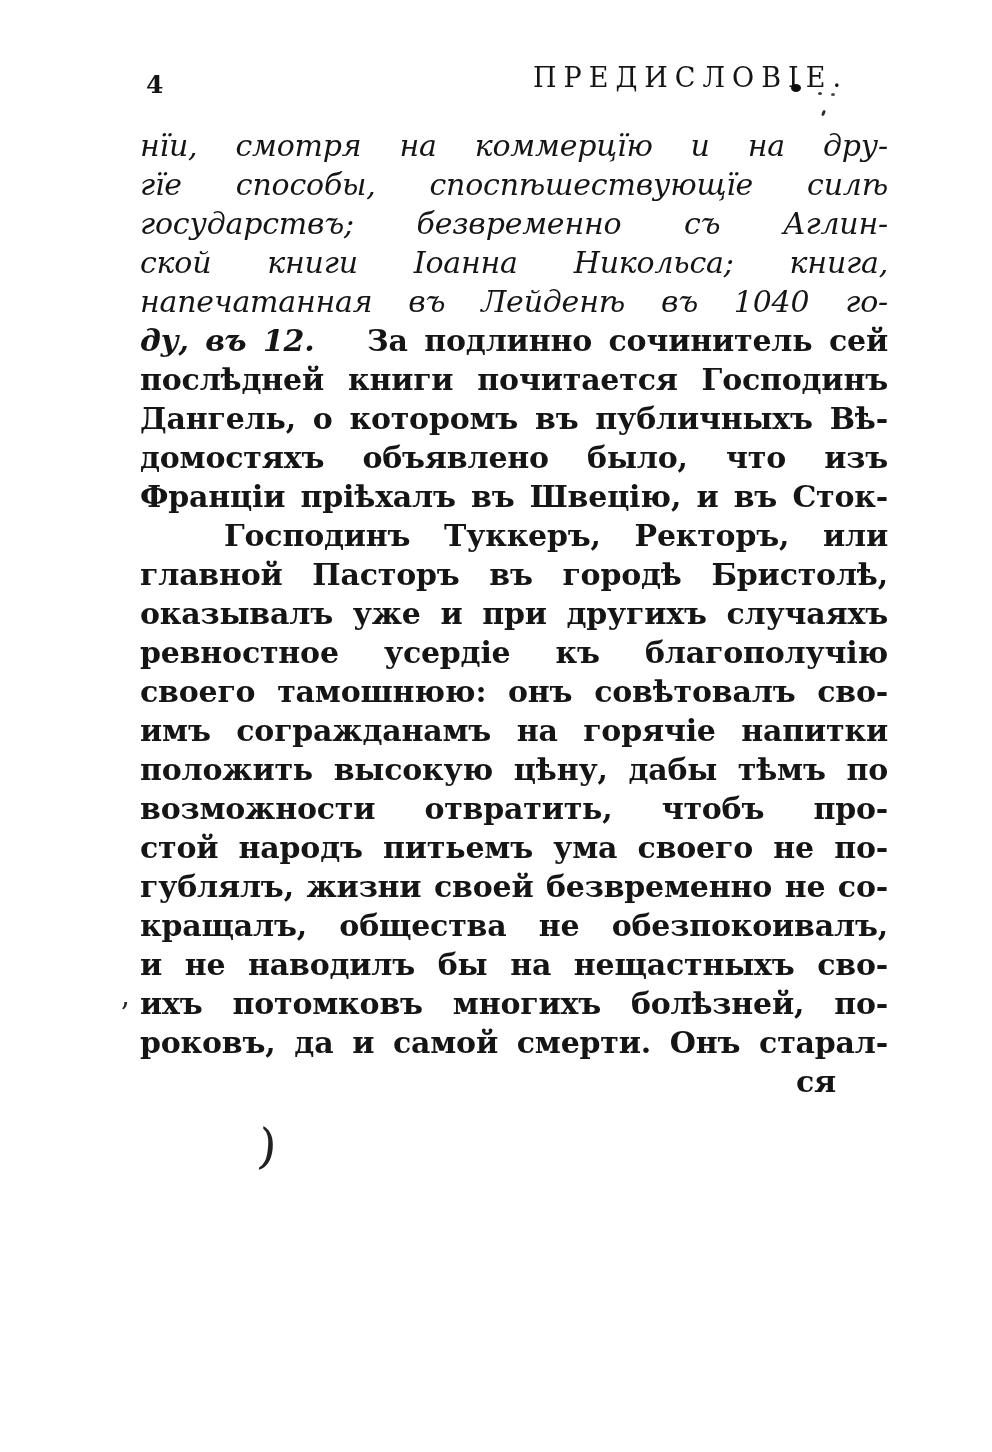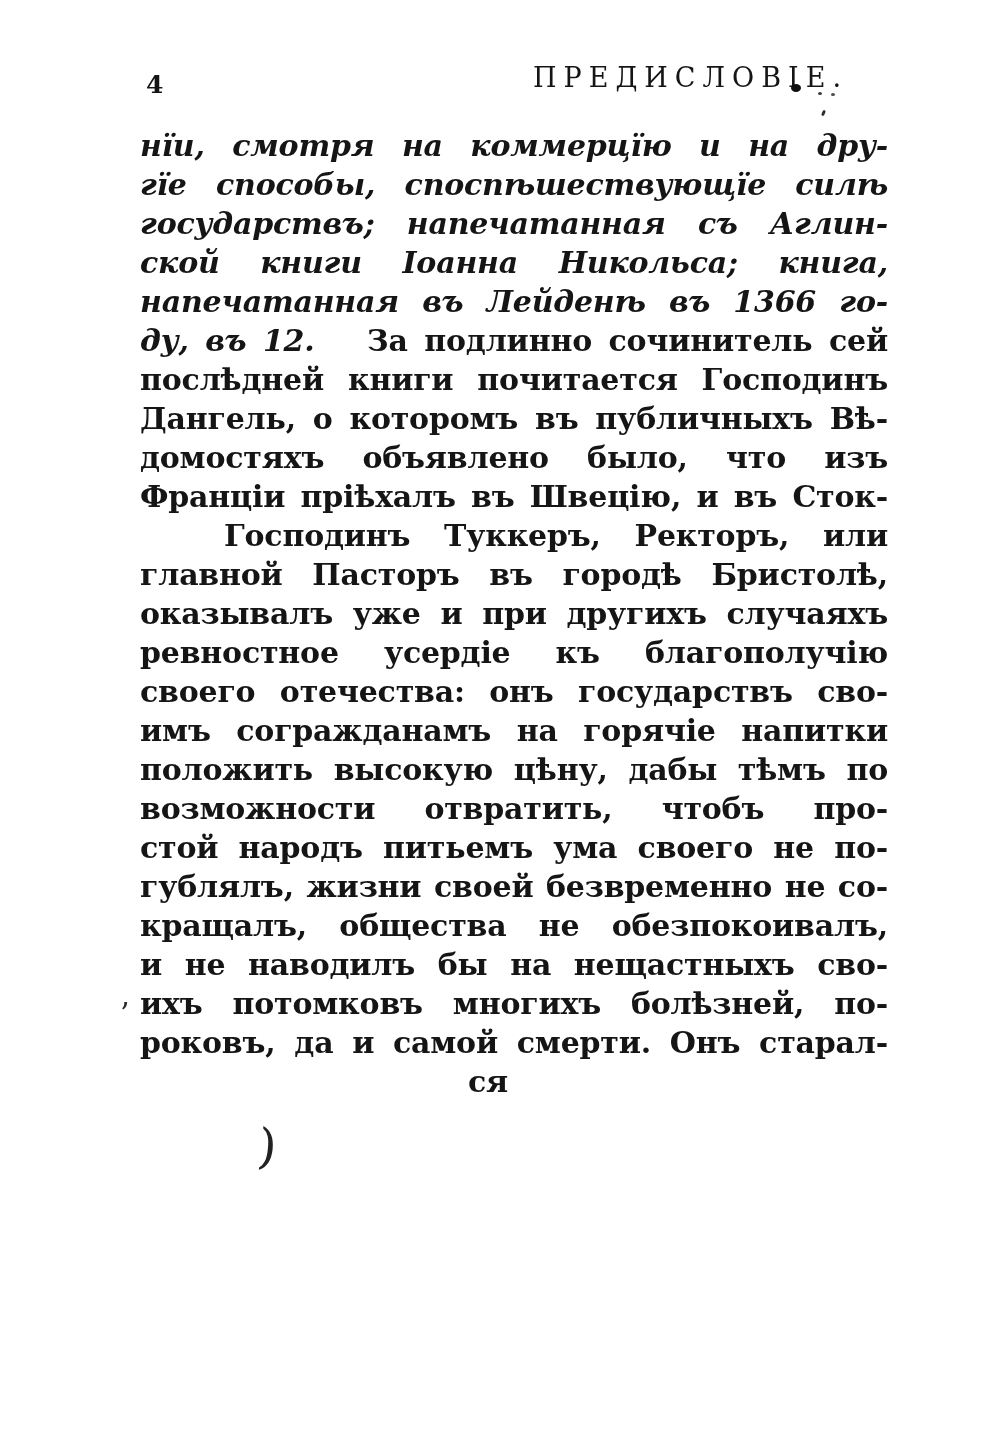--- a/index.html
+++ b/index.html
@@ -44,27 +44,27 @@
     line-height: 39px;
     letter-spacing: -0.2px;
   }
   .line {
     text-align: justify;
     text-align-last: justify;
     white-space: normal;
     height: 39px;
     overflow: visible;
   }
-  .line.italic { font-style: italic; font-weight: bold; }
+  .line.italic { font-style: italic; font-weight: normal; }
   .line .seg-italic { font-style: italic; }
   .line .seg-roman { font-style: normal; margin-left: 36px; }
   .line.para-end { text-align-last: left; }
   .line.indent { padding-left: 84px; }
   .catchword-line {
-    text-align: center;
+    text-align: right;
     padding-right: 52px;
     height: 39px;
   }
   
   .ink-dot {
     position: absolute;
     background: #101010;
     border-radius: 50%;
   }
   .ink-dot.d1 { left: 791px; top: 84px; width: 10px; height: 8px; }
@@ -101,39 +101,39 @@
   <span class="ink-dot d2"></span>
   <span class="ink-dot d3"></span>
   <span class="ink-dot d4"></span>
   <span class="margin-tick">’</span>
   <span class="smudge">)</span>
 
   <div class="text-block">
 
     <div class="line italic">нїи, смотря на коммерцїю и на дру-</div>
     <div class="line italic">гїе способы, споспѣшествующїе силѣ</div>
-    <div class="line italic">государствъ; напечатанная съ Аглин-</div>
+    <div class="line italic">государствъ; безвременно съ Аглин-</div>
     <div class="line italic">ской книги Іоанна Никольса; книга,</div>
-    <div class="line italic">напечатанная въ Лейденѣ въ 1366 го-</div>
+    <div class="line italic">напечатанная въ Лейденѣ въ 1040 го-</div>
 
     <div class="line">
       <span class="seg-italic">ду, въ 12.</span>
       <span class="seg-roman">За подлинно сочинитель сей</span>
     </div>
 
     <div class="line">послѣдней книги почитается Господинъ</div>
     <div class="line">Дангель, о которомъ въ публичныхъ Вѣ-</div>
     <div class="line">домостяхъ объявлено было, что изъ</div>
     <div class="line">Франціи пріѣхалъ въ Швецію, и въ Сток-</div>
 
     <div class="line indent">Господинъ Туккеръ, Ректоръ, или</div>
     <div class="line">главной Пасторъ въ городѣ Бристолѣ,</div>
     <div class="line">оказывалъ уже и при другихъ случаяхъ</div>
     <div class="line">ревностное усердіе къ благополучію</div>
-    <div class="line">своего отечества: онъ государствъ сво-</div>
+    <div class="line">своего тамошнюю: онъ совѣтовалъ сво-</div>
     <div class="line">имъ согражданамъ на горячіе напитки</div>
     <div class="line">положить высокую цѣну, дабы тѣмъ по</div>
     <div class="line">возможности отвратить, чтобъ про-</div>
     <div class="line">стой народъ питьемъ ума своего не по-</div>
     <div class="line">гублялъ, жизни своей безвременно не со-</div>
     <div class="line">кращалъ, общества не обезпокоивалъ,</div>
     <div class="line">и не наводилъ бы на нещастныхъ сво-</div>
     <div class="line">ихъ потомковъ многихъ болѣзней, по-</div>
     <div class="line">роковъ, да и самой смерти. Онъ старал-</div>
 

